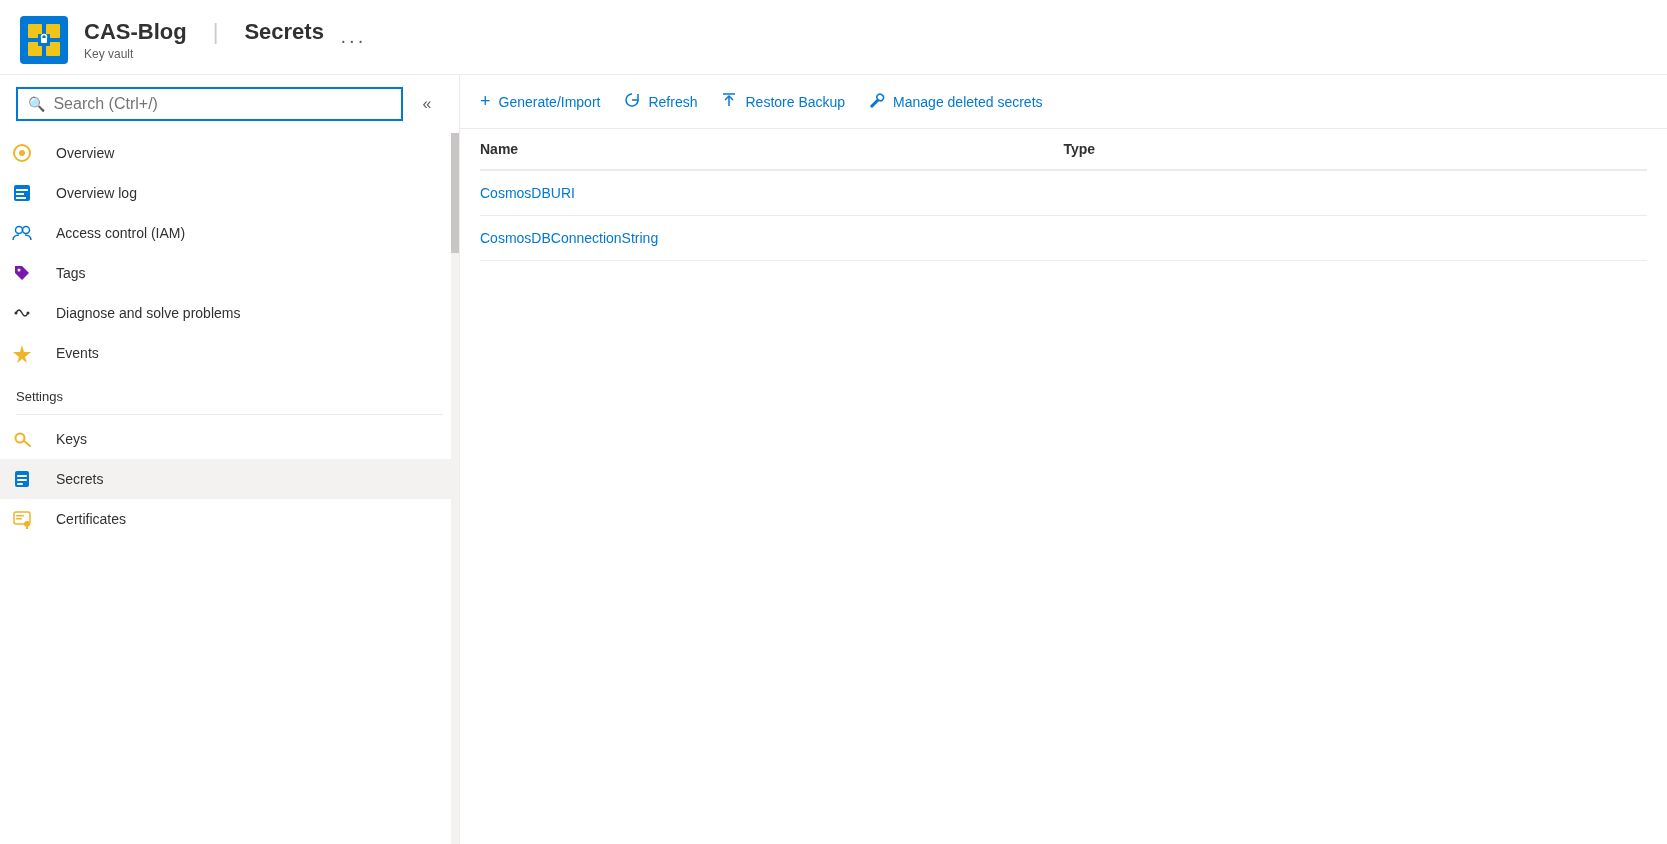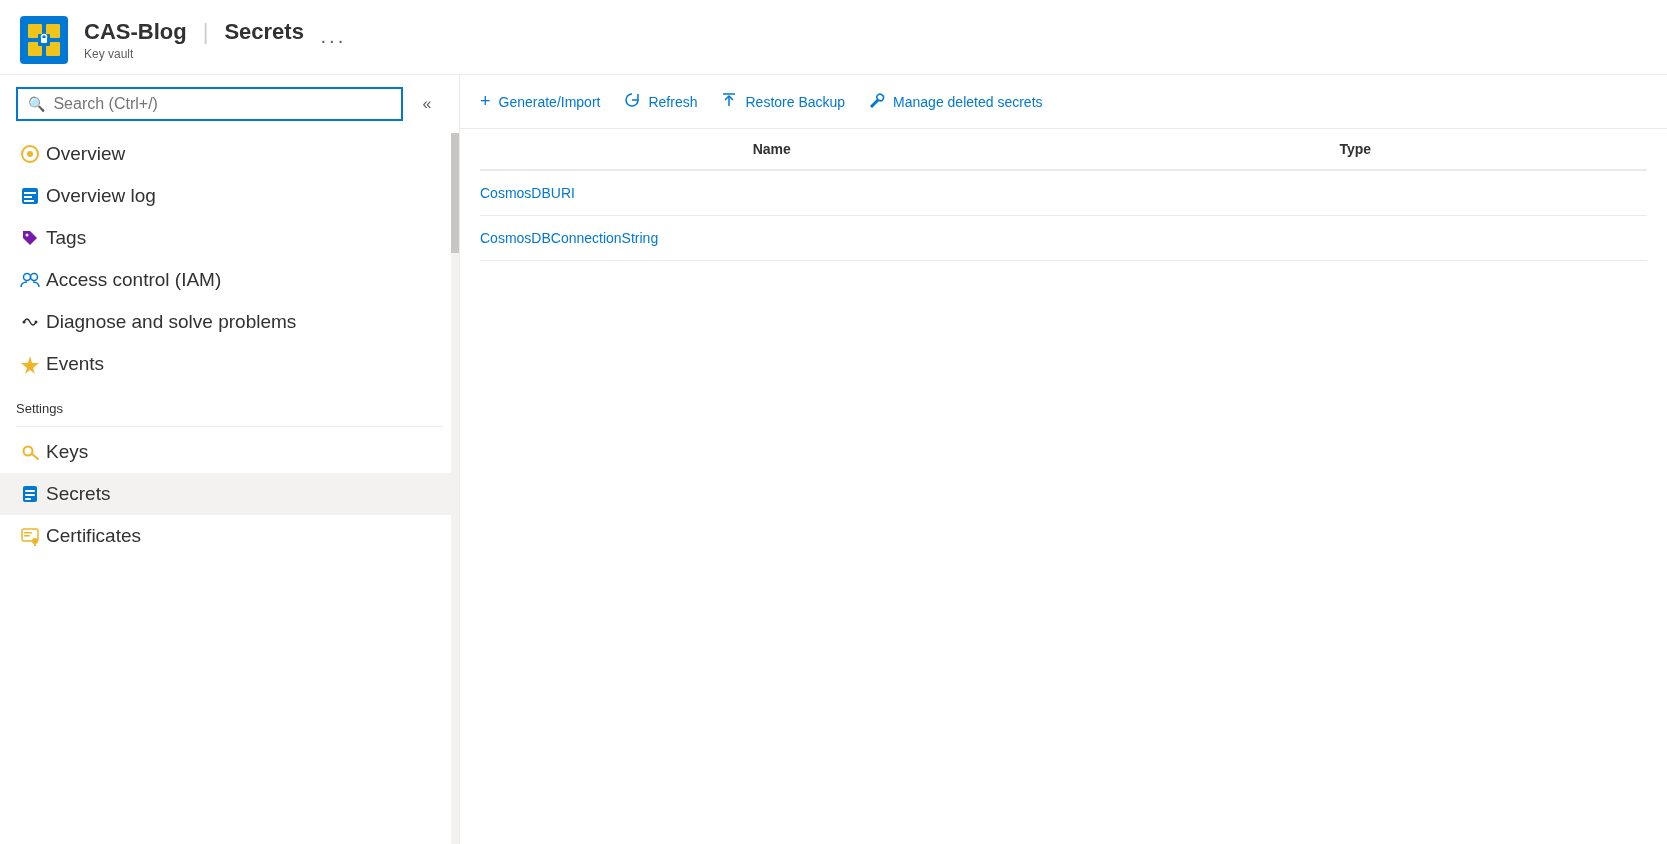--- a/index.html
+++ b/index.html
@@ -4,55 +4,55 @@
   <style>
     * { box-sizing: border-box; margin: 0; padding: 0; }
     body { font-family: 'Segoe UI', Arial, sans-serif; background: #fff; color: #323130; font-size: 14px; height: 844px; overflow: hidden; }
 
     .app-container { display: flex; flex-direction: column; height: 100%; }
 
     
     .header { display: flex; align-items: center; padding: 16px 20px 10px 20px; border-bottom: 1px solid #edebe9; gap: 16px; }
     .header-icon { width: 48px; height: 48px; background: #0078d4; border-radius: 4px; display: flex; align-items: center; justify-content: center; flex-shrink: 0; position: relative; }
     .header-text { display: flex; flex-direction: column; }
-    .header-title { font-size: 22px; font-weight: 600; color: #323130; display: flex; align-items: center; gap: 16px; }
+    .header-title { font-size: 22px; font-weight: 600; color: #323130; display: flex; align-items: center; gap: 26px; }
     .header-subtitle { font-size: 12px; color: #605e5c; margin-top: 2px; }
     .header-more { font-size: 20px; color: #605e5c; cursor: pointer; letter-spacing: 2px; }
 
     
     .main-layout { display: flex; flex: 1; overflow: hidden; }
 
     
     .sidebar { width: 460px; display: flex; flex-direction: column; border-right: 1px solid #edebe9; overflow-y: auto; flex-shrink: 0; }
     .sidebar-search-row { padding: 12px 16px; display: flex; align-items: center; gap: 8px; }
     .search-box { display: flex; align-items: center; border: 2px solid #0078d4; padding: 6px 10px; flex: 1; gap: 8px; background: #fff; }
     .search-box input { border: none; outline: none; font-size: 16px; width: 100%; color: #7f1d1d; }
     .search-icon { color: #0078d4; font-size: 14px; }
     .collapse-btn { width: 32px; height: 32px; display: flex; align-items: center; justify-content: center; cursor: pointer; color: #605e5c; font-size: 16px; border: none; background: transparent; }
 
     .nav-scroll { flex: 1; overflow-y: auto; position: relative; }
     .scrollbar-track { position: absolute; right: 0; top: 0; width: 8px; height: 100%; background: #f3f2f1; }
     .scrollbar-thumb { position: absolute; right: 0; top: 0; width: 8px; height: 120px; background: #c8c6c4; }
 
-    .nav-item { display: flex; align-items: center; gap: 6px; padding: 10px 20px; cursor: pointer; color: #323130; font-size: 19px; }
+    .nav-item { display: flex; align-items: center; gap: 24px; padding: 10px 12px; cursor: pointer; color: #323130; font-size: 14px; }
     .nav-item.active { background: #f3f2f1; }
     .nav-icon { width: 20px; height: 20px; display: flex; align-items: center; justify-content: center; flex-shrink: 0; font-size: 16px; }
 
     .nav-section-label { padding: 16px 16px 6px 16px; font-weight: 400; font-size: 13px; color: #323130; }
     .nav-divider { height: 1px; background: #edebe9; margin: 4px 16px; }
 
     
     .content { flex: 1; display: flex; flex-direction: column; overflow: hidden; }
     .toolbar { display: flex; align-items: center; padding: 12px 20px; gap: 24px; border-bottom: 1px solid #edebe9; }
     .toolbar-btn { display: flex; align-items: center; gap: 8px; cursor: pointer; color: #0078d4; font-size: 14px; background: transparent; border: none; padding: 4px 0; }
     .toolbar-btn .btn-icon { font-size: 16px; }
 
     .table-area { flex: 1; overflow-y: auto; padding: 0 20px; }
     .table { width: 100%; border-collapse: collapse; }
-    .table th { text-align: center; padding: 12px 0; font-weight: 600; font-size: 14px; color: #323130; border-bottom: 2px solid #edebe9; }
+    .table th { text-align: left; padding: 12px 0; font-weight: 600; font-size: 14px; color: #323130; border-bottom: 2px solid #edebe9; }
     .table td { padding: 14px 0; font-size: 14px; color: #323130; border-bottom: 1px solid #edebe9; }
     .table td a, .table td .link { color: #0078d4; cursor: pointer; }
     .col-name { width: 50%; }
     .col-type { width: 50%; }
   </style>
 </head>
 <body>
 
 <div class="app-container">
 
@@ -113,36 +113,36 @@
                 <rect x="4" y="10" width="8" height="2" fill="#fff"></rect>
                 <rect x="4" y="14" width="10" height="2" fill="#fff"></rect>
               </svg>
           </span>
           <span>Overview log</span>
         </div>
 
         <div class="nav-item">
           <span class="nav-icon">
             <svg width="20" height="20" viewBox="0 0 20 20">
-              <path d="M3 3h7l7 7-7 7L3 10V3z" fill="#7719aa" stroke="#7719aa" stroke-width="0"></path>
-              <circle cx="7" cy="7" r="1.5" fill="#fff"></circle>
-            </svg>
-          </span>
-          <span>Tags</span>
-        </div>
-
-        <div class="nav-item">
-          <span class="nav-icon">
-            <svg width="20" height="20" viewBox="0 0 20 20">
               <circle cx="7" cy="7" r="3.5" fill="none" stroke="#0078d4" stroke-width="1.5"></circle>
               <circle cx="14" cy="7" r="3.5" fill="none" stroke="#0078d4" stroke-width="1.5"></circle>
               <path d="M1 17c0-3 2.5-5 6-5M13 12c3.5 0 6 2 6 5" fill="none" stroke="#0078d4" stroke-width="1.5"></path>
             </svg>
           </span>
           <span>Access control (IAM)</span>
+        </div>
+
+        <div class="nav-item">
+          <span class="nav-icon">
+            <svg width="20" height="20" viewBox="0 0 20 20">
+              <path d="M3 3h7l7 7-7 7L3 10V3z" fill="#7719aa" stroke="#7719aa" stroke-width="0"></path>
+              <circle cx="7" cy="7" r="1.5" fill="#fff"></circle>
+            </svg>
+          </span>
+          <span>Tags</span>
         </div>
 
         <div class="nav-item">
           <span class="nav-icon">
             <svg width="20" height="20" viewBox="0 0 20 20">
               <path d="M4 10 Q7 4 10 10 Q13 16 16 10" fill="none" stroke="#323130" stroke-width="1.5"></path>
               <circle cx="4" cy="10" r="1.5" fill="#323130"></circle>
               <circle cx="16" cy="10" r="1.5" fill="#323130"></circle>
             </svg>
           </span>

